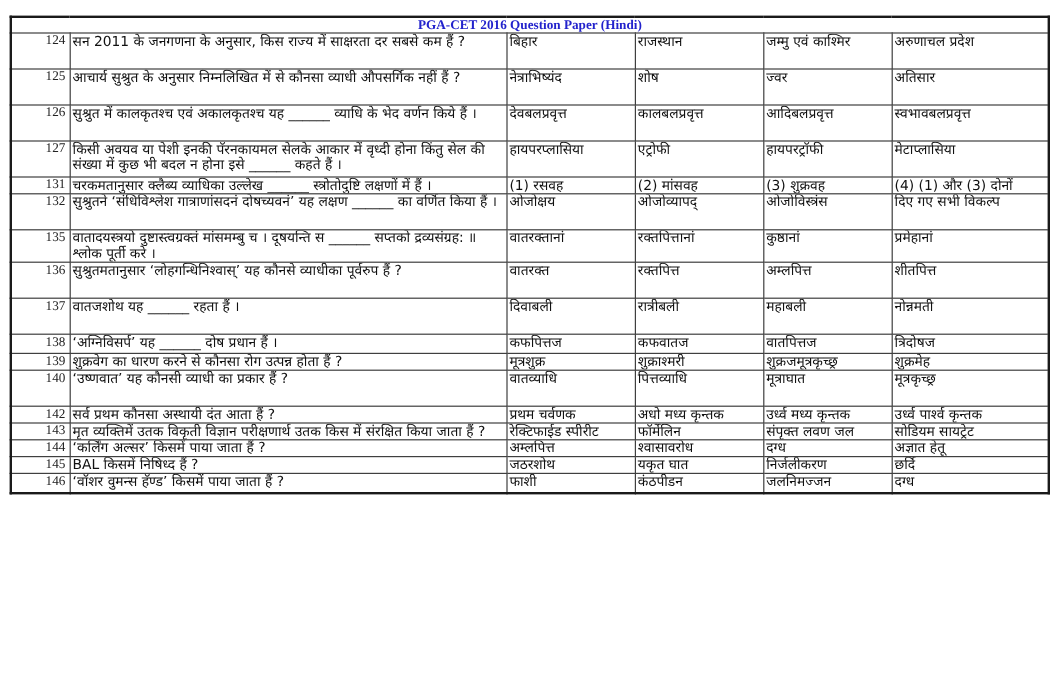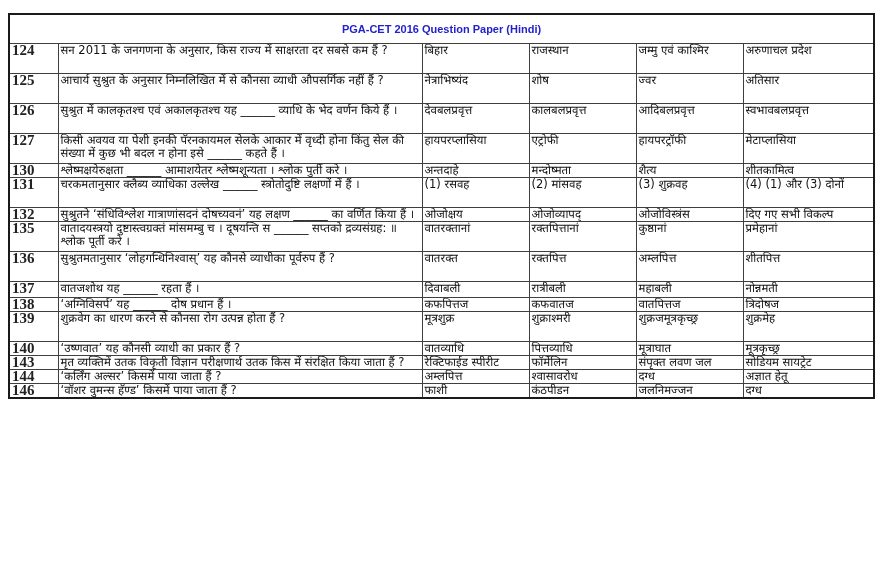--- a/index.html
+++ b/index.html
@@ -2,24 +2,24 @@
 <html><head>
 <meta charset="utf-8">
 <style>
   html,body{margin:0;padding:0;background:#ffffff;}
   body{width:881px;height:576px;position:relative;font-family:"DejaVu Sans",sans-serif;-webkit-font-smoothing:none;}
   .paper{position:absolute;left:8px;top:13px;width:865px;}
   table{border-collapse:collapse;table-layout:fixed;width:865px;background:#fff;}
   td,th{border:1px solid #3f3f3f;padding:0 2px;vertical-align:top;overflow:hidden;}
   table{border:2px solid #1a1a1a;}
   thead th{color:#2222cc;font-family:"Liberation Sans",sans-serif;font-weight:bold;font-size:11px;line-height:12px;text-align:center;vertical-align:middle;}
-  th.title-cell{height:12px;padding:8px;}
+  th.title-cell{height:12px;padding:0;font-family:Liberation Serif, serif;}
   tr.header-row th{height:30px;}
   td{font-size:11.5px;line-height:13px;color:#111;}
-  td.qno{font-family:"Liberation Serif",serif;font-size:15px;text-align:left;padding-right:3px;color:#222;font-weight:bold;}
+  td.qno{font-family:"Liberation Serif",serif;font-size:11px;text-align:right;padding-right:3px;color:#222;}
   td.qtext,td.opt{font-family:"DejaVu Sans","Liberation Serif",serif;}
   
   tbody tr td{height:13px;}
   tbody tr:nth-child(-n+4) td{height:29px;}
   tbody tr:nth-child(6) td,
   tbody tr:nth-child(8) td,
   tbody tr:nth-child(9) td,
   tbody tr:nth-child(12) td{height:29px;}
   tbody tr:nth-child(10) td,
   tbody tr:nth-child(17) td,
@@ -74,28 +74,20 @@
         </tr>
         <tr>
           <td class="qno">127</td>
           <td class="qtext">किसी अवयव या पेशी इनकी पॅरनकायमल सेलके आकार में वृध्दी होना किंतु सेल की संख्या में कुछ भी बदल न होना इसे ______ कहते हैं ।</td>
           <td class="opt">हायपरप्लासिया</td>
           <td class="opt">एट्रोफी</td>
           <td class="opt">हायपरट्रॉफी</td>
           <td class="opt">मेटाप्लासिया</td>
         </tr>
         <tr>
-          <td class="qno">130</td>
-          <td class="qtext">श्लेष्मक्षयेरुक्षता ______ आमाशयेतर श्लेष्मशून्यता ।  श्लोक पुर्ती करे ।</td>
-          <td class="opt">अन्तदाहे</td>
-          <td class="opt">मन्दोष्मता</td>
-          <td class="opt">शैत्य</td>
-          <td class="opt">शीतकामित्व</td>
-        </tr>
-        <tr>
           <td class="qno">131</td>
           <td class="qtext">चरकमतानुसार क्लैब्य व्याधिका उल्लेख ______ स्त्रोतोदुष्टि लक्षणों में हैं ।</td>
           <td class="opt">(1) रसवह</td>
           <td class="opt">(2) मांसवह</td>
           <td class="opt">(3) शुक्रवह</td>
           <td class="opt">(4) (1) और (3) दोनों</td>
         </tr>
         <tr>
           <td class="qno">132</td>
           <td class="qtext">सुश्रुतने ‘संधिविश्लेश गात्राणांसदनं दोषच्यवनं’ यह लक्षण ______ का वर्णित किया हैं ।</td>
@@ -146,36 +138,52 @@
         </tr>
         <tr>
           <td class="qno">140</td>
           <td class="qtext">‘उष्णवात’ यह कौनसी व्याधी का प्रकार हैं ?</td>
           <td class="opt">वातव्याधि</td>
           <td class="opt">पित्तव्याधि</td>
           <td class="opt">मूत्राघात</td>
           <td class="opt">मूत्रकृच्छ्र</td>
         </tr>
         <tr>
+          <td class="qno">142</td>
+          <td class="qtext">सर्व प्रथम कौनसा अस्थायी दंत आता हैं ?</td>
+          <td class="opt">प्रथम चर्वणक</td>
+          <td class="opt">अधो मध्य कृन्तक</td>
+          <td class="opt">उर्ध्व मध्य कृन्तक</td>
+          <td class="opt">उर्ध्व पार्श्व कृन्तक</td>
+        </tr>
+        <tr>
           <td class="qno">143</td>
           <td class="qtext">मृत व्यक्तिमें उतक विकृती विज्ञान परीक्षणार्थ उतक किस में संरक्षित किया जाता हैं ?</td>
           <td class="opt">रेक्टिफाईड स्पीरीट</td>
           <td class="opt">फॉर्मेलिन</td>
           <td class="opt">संपृक्त लवण जल</td>
           <td class="opt">सोडियम सायट्रेट</td>
         </tr>
         <tr>
           <td class="qno">144</td>
           <td class="qtext">‘कर्लिंग अल्सर’ किसमें पाया जाता हैं ?</td>
           <td class="opt">अम्लपित्त</td>
           <td class="opt">श्वासावरोध</td>
           <td class="opt">दग्ध</td>
           <td class="opt">अज्ञात हेतू</td>
         </tr>
         <tr>
+          <td class="qno">145</td>
+          <td class="qtext">BAL  किसमें निषिध्द हैं ?</td>
+          <td class="opt">जठरशोथ</td>
+          <td class="opt">यकृत घात</td>
+          <td class="opt">निर्जलीकरण</td>
+          <td class="opt">छर्दि</td>
+        </tr>
+        <tr>
           <td class="qno">146</td>
           <td class="qtext">‘वॉशर वुमन्स हॅण्ड’  किसमें पाया जाता हैं ?</td>
           <td class="opt">फाशी</td>
           <td class="opt">कंठपीडन</td>
           <td class="opt">जलनिमज्जन</td>
           <td class="opt">दग्ध</td>
         </tr>
       </tbody>
   </table>
 </div>

